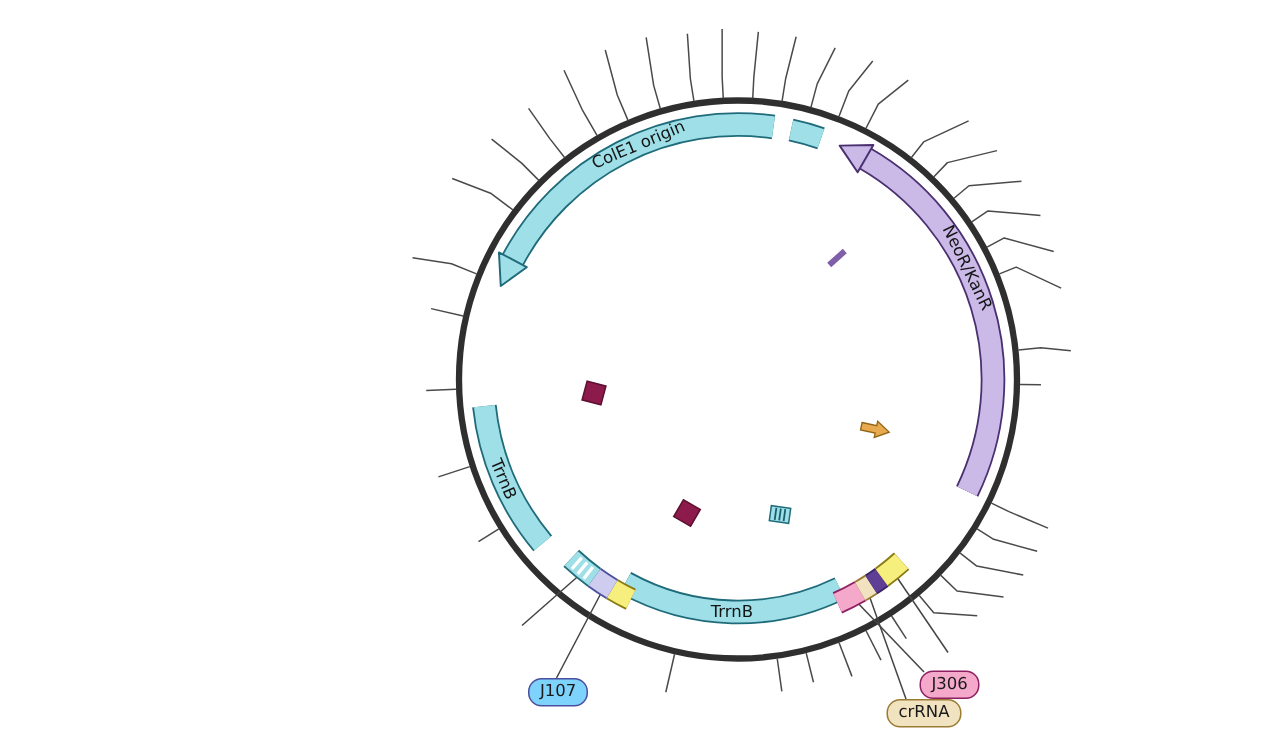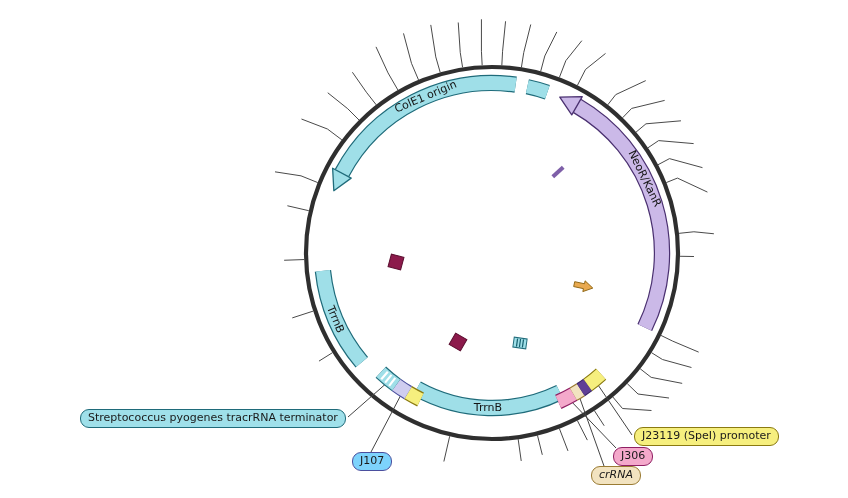--- a/index.html
+++ b/index.html
@@ -133,18 +133,16 @@
       <rect x="-6.5" y="-6.5" width="13" height="13" fill="#8c1a4b" stroke="#5c0f30" stroke-width="1" transform="translate(458 342) rotate(30)"></rect>
       <rect x="-7" y="-2" width="14" height="4" fill="#7e5fa8" transform="translate(558 172) rotate(-42)"></rect>
       <polygon points="-9,-2.5 1,-2.5 1,-5.5 10,0 1,5.5 1,2.5 -9,2.5" fill="#e9a94f" stroke="#8f6614" stroke-width="0.9" transform="translate(583 286) rotate(12)"></polygon>
       <g transform="translate(520 343) rotate(8)">
         <rect x="-6.5" y="-5" width="13" height="10" fill="#9fdfe8" stroke="#1f6b7a" stroke-width="1"></rect>
         <line x1="-3" y1="-4" x2="-3" y2="4" stroke="#17606e" stroke-width="1.2"></line>
         <line x1="0" y1="-4" x2="0" y2="4" stroke="#17606e" stroke-width="1.2"></line>
         <line x1="3" y1="-4" x2="3" y2="4" stroke="#17606e" stroke-width="1.2"></line>
       </g>
     </svg>
-  <div class="callout" style="left: 80px; top: 409px; background: rgb(159, 224, 234); border-color: rgb(31, 107, 122);">Streptococcus pyogenes tracrRNA terminator</div>
   <div class="callout" style="left: 352px; top: 452px; background: #7dd3fc; border-color: rgb(75, 79, 158);">J107</div>
-  <div class="callout" style="left: 634px; top: 427px; background: rgb(246, 239, 126); border-color: rgb(138, 122, 16);">J23119 (SpeI) promoter</div>
   <div class="callout" style="left: 613px; top: 447px; background: rgb(244, 169, 203); border-color: rgb(143, 31, 99);">J306</div>
-  <div class="callout" style="left: 591px; top: 466px; background: rgb(242, 227, 192); border-color: rgb(154, 123, 51); font-style: italic;">crRNA</div>
+  <div class="callout" style="left: 591px; top: 466px; background: rgb(242, 227, 192); border-color: rgb(154, 123, 51);">crRNA</div>
 </div>
 
 </body></html>

